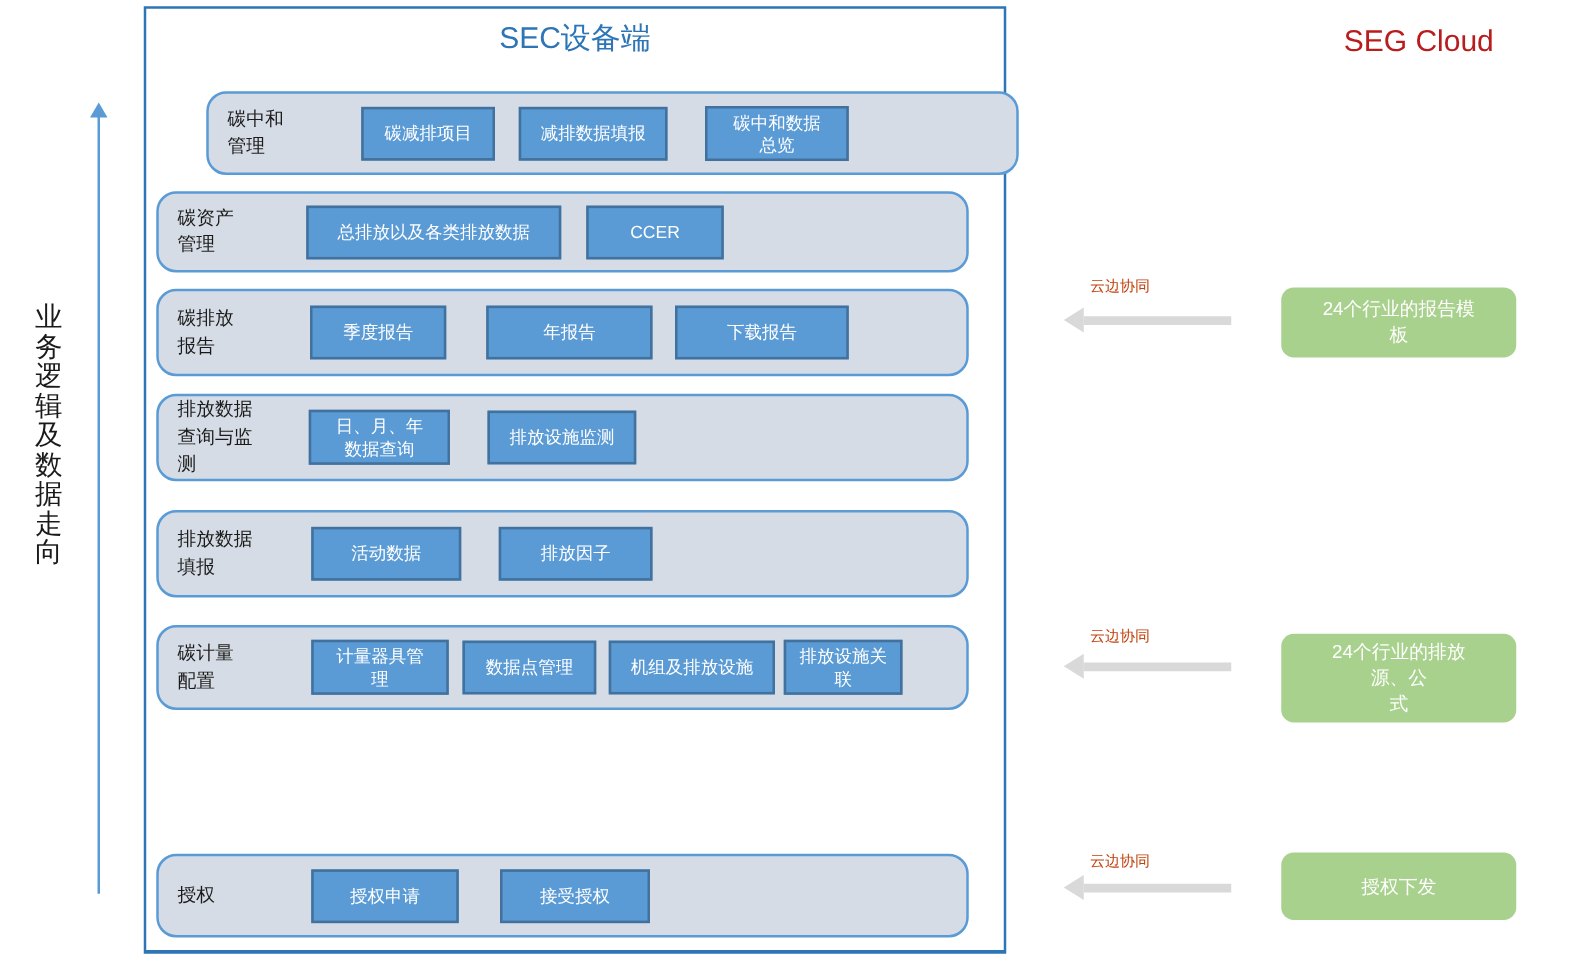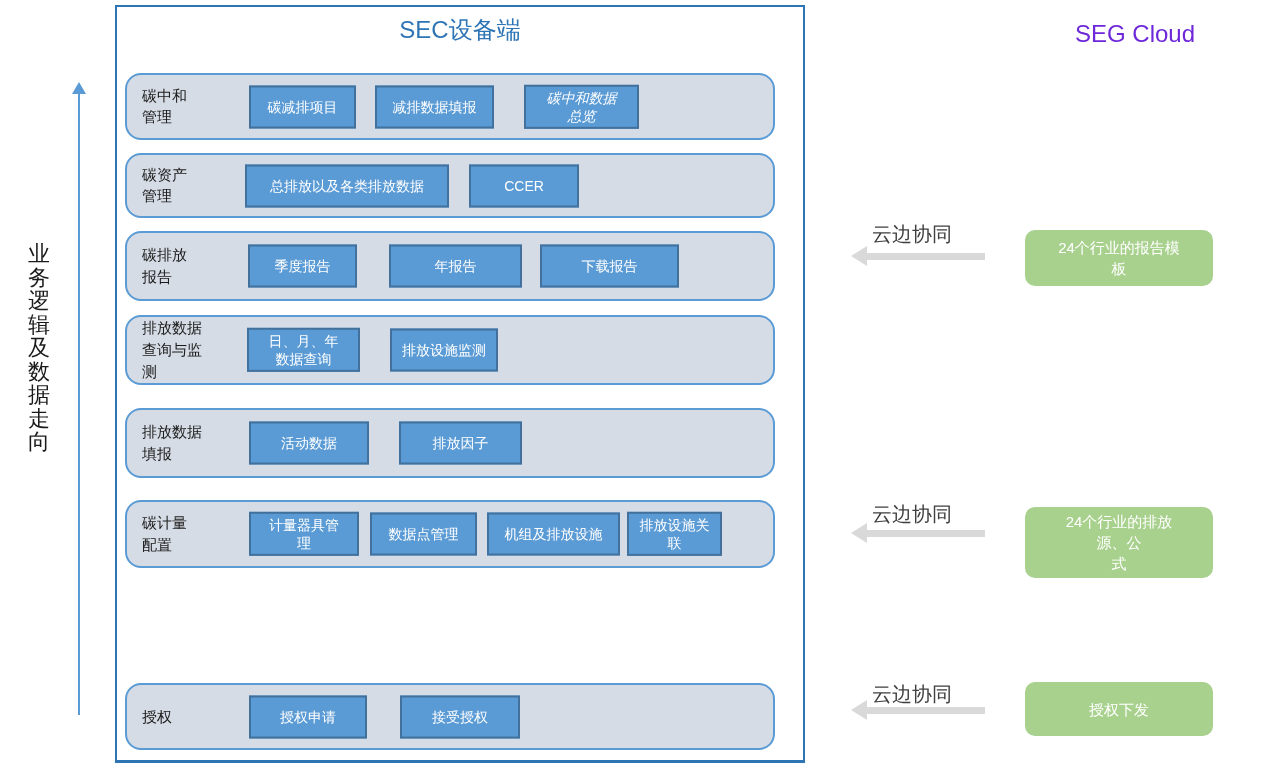--- a/index.html
+++ b/index.html
@@ -23,47 +23,47 @@
     background:#D6DCE5;border:2px solid #5B9BD5;border-radius:16px;}
   .row-label{position:absolute;left:15px;top:50%;transform:translateY(-50%);
     font-size:15px;color:#1a1a1a;line-height:1.45;white-space:pre-line;}
   .btn{position:absolute;top:50%;transform:translateY(-50%);box-sizing:border-box;
     background:#5B9BD5;border:2px solid #41719C;color:#fff;font-size:14px;line-height:1.3;
     min-height:43px;display:flex;align-items:center;justify-content:center;
     text-align:center;white-space:pre-line;padding:2px 3px;}
 
   
   .cloud-title{position:absolute;left:1020px;top:20px;width:230px;text-align:center;
-    font-size:24px;color:#6d28d9;}
-  .sync-label{position:absolute;left:872px;font-size:20px;color:#404040;}
+    font-size:24px;color:#b91c1c;}
+  .sync-label{position:absolute;left:872px;font-size:12px;color:#c2410c;}
   .sync-tail{position:absolute;left:867px;width:118px;height:7px;background:#D9D9D9;}
   .sync-head{position:absolute;left:851px;width:0;height:0;
     border-top:10px solid transparent;border-bottom:10px solid transparent;border-right:16px solid #D9D9D9;}
   .cloud-box{position:absolute;left:1025px;width:188px;box-sizing:border-box;border-radius:10px;
     background:#A9D18E;color:#fff;font-size:15px;line-height:1.4;display:flex;align-items:center;
     justify-content:center;text-align:center;white-space:pre-line;padding:4px 28px;}
 </style>
 </head>
 <body>
 
 <div class="stage">
 
   <div class="flow-label">业务逻辑及数据走向</div>
   <div class="flow-arrow-head"></div>
   <div class="flow-arrow-line"></div>
 
   <div class="device-panel"></div>
   <div class="device-title">SEC设备端</div>
 
-  <div class="module-row" style="top:73px;height:67px;">
+  <div class="module-row" style="top:73px;height:67px;margin-left:40px;">
     <div class="row-label">碳中和
 管理</div>
     <div class="btn" style="left:122px;width:107px;">碳减排项目</div>
     <div class="btn" style="left:248px;width:119px;">减排数据填报</div>
-    <div class="btn" style="left:397px;width:115px;font-style:italic;">碳中和数据
+    <div class="btn" style="left:397px;width:115px;">碳中和数据
 总览</div>
   </div>
 
   <div class="module-row" style="top:153px;height:65px;">
     <div class="row-label">碳资产
 管理</div>
     <div class="btn" style="left:118px;width:204px;">总排放以及各类排放数据</div>
     <div class="btn" style="left:342px;width:110px;">CCER</div>
   </div>
 
@@ -74,21 +74,21 @@
     <div class="btn" style="left:262px;width:133px;">年报告</div>
     <div class="btn" style="left:413px;width:139px;">下载报告</div>
   </div>
 
   <div class="module-row" style="top:315px;height:70px;">
     <div class="row-label">排放数据
 查询与监
 测</div>
     <div class="btn" style="left:120px;width:113px;">日、月、年
 数据查询</div>
-    <div class="btn" style="left:263px;width:108px;">排放设施监测</div>
+    <div class="btn" style="left:263px;width:119px;">排放设施监测</div>
   </div>
 
   <div class="module-row" style="top:408px;height:70px;">
     <div class="row-label">排放数据
 填报</div>
     <div class="btn" style="left:122px;width:120px;">活动数据</div>
     <div class="btn" style="left:272px;width:123px;">排放因子</div>
   </div>
 
   <div class="module-row" style="top:500px;height:68px;padding-left:46px;">

